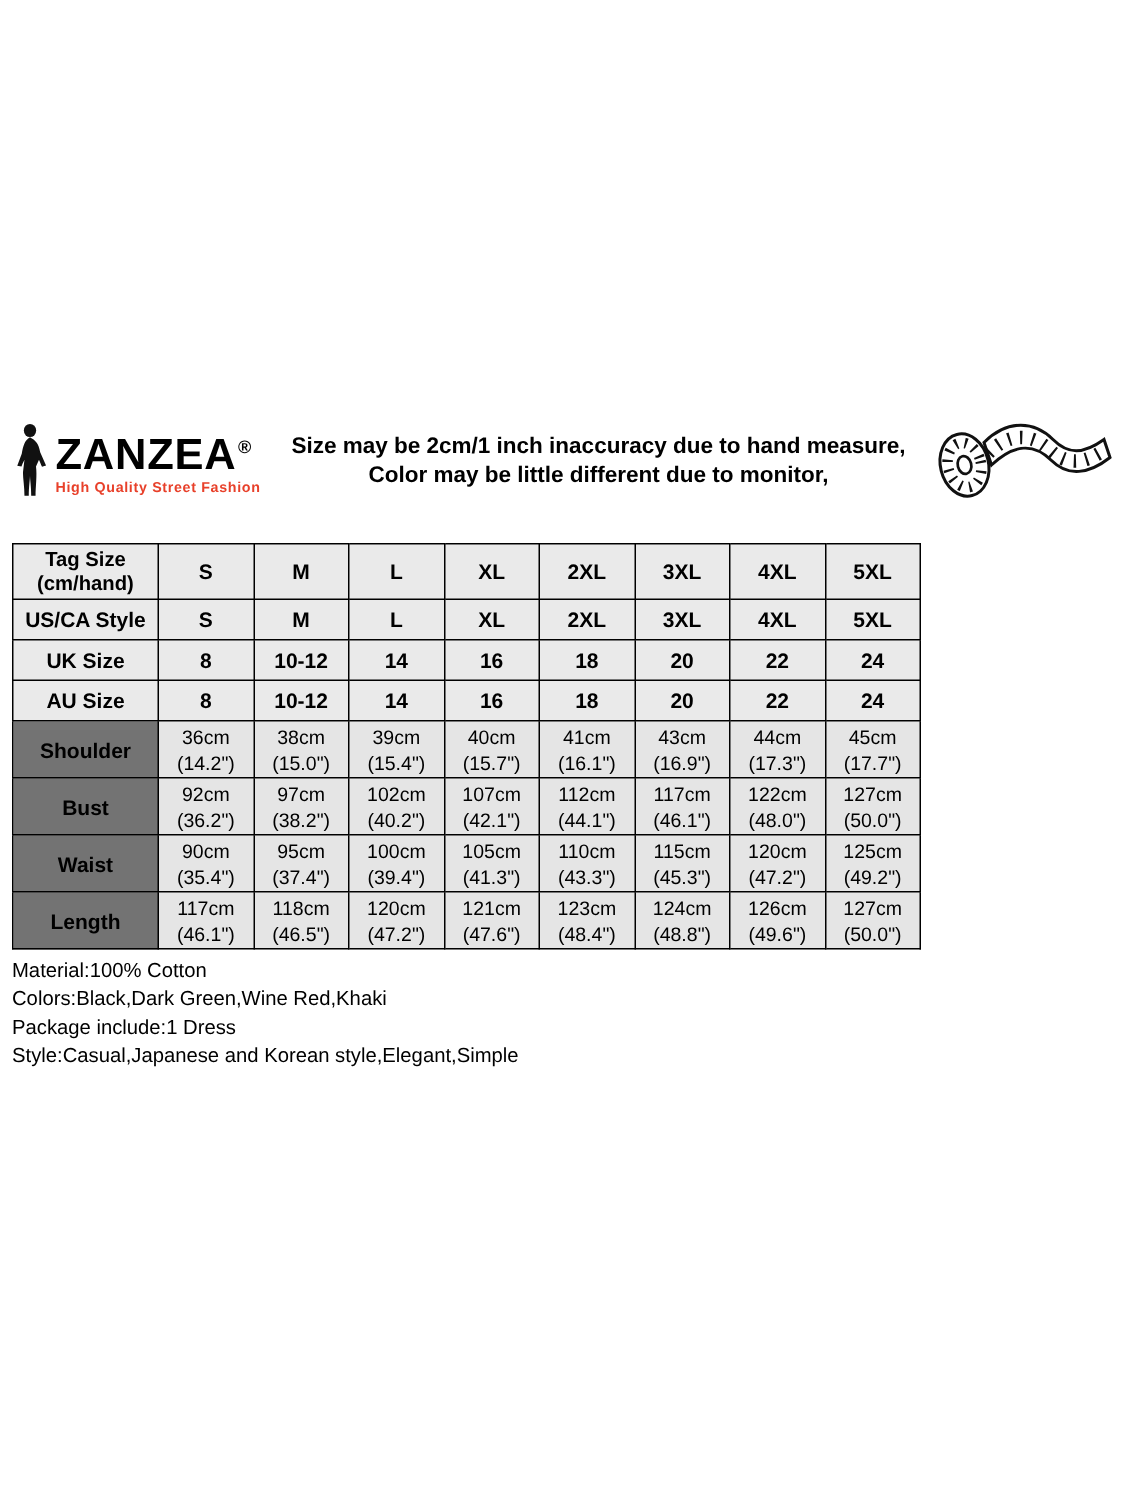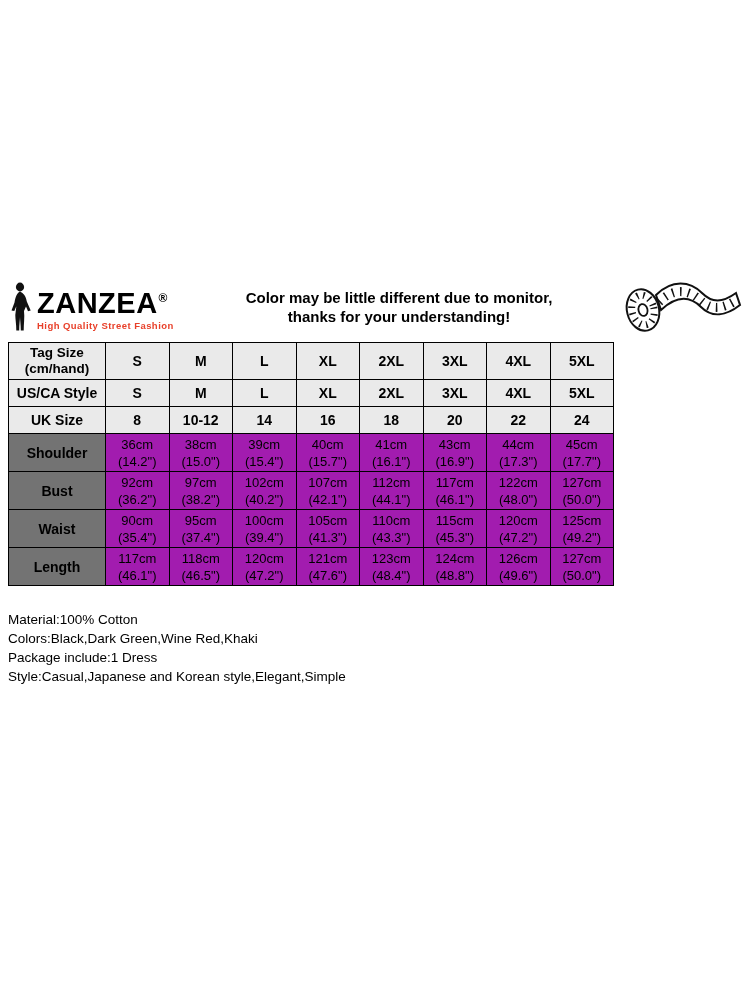--- a/index.html
+++ b/index.html
@@ -18,21 +18,21 @@
     position: absolute;
     left: 8px;
     top: 272px;
     width: 734px;
   }
   
   .top-row {
     display: flex;
     align-items: center;
     height: 70px;
-    margin-bottom: 0;
+    margin-bottom: 20px;
   }
   .logo {
     flex: 0 0 auto;
     width: 180px;
     display: flex;
     align-items: center;
     gap: 5px;
   }
   .logo-text { display: flex; flex-direction: column; }
   .brand {
@@ -81,28 +81,28 @@
   .r-simple { height: 27px; }
   .r-measure{ height: 38px; }
   .r-head th, .r-simple th, .r-simple td { background: #eaeaea; }
   .r-measure th.lbl { background: #737373; }
   .r-head th, .r-simple th, .r-simple td, .r-measure th.lbl {
     font-size: 14px;
     font-weight: bold;
   }
   .r-head th.lbl { font-size: 13.5px; line-height: 16px; }
   .r-measure td {
-    background: #a21caf;
+    background: #e5e5e5;
     font-size: 13px;
     font-weight: normal;
     line-height: 17px;
   }
   
   .details {
-    margin-top: 24px;
+    margin-top: 4px;
     font-size: 13.5px;
     line-height: 19px;
     font-weight: normal;
     text-align: left;
   }
 </style>
 </head>
 <body>
 
 <div class="page">
@@ -116,22 +116,22 @@
             <path d="M12 9.5 C8.5 11.5 7.5 15 6.5 20.5 L3.5 28.5 L6.3 29 C7.3 26.5 8.3 24.5 8.3 24.5 L7.3 33 C7.3 37 8.3 42.5 8.3 48.5 L11.2 48.5 C11.2 42.5 12 37.5 12 35 C12 37.5 12.8 42.5 12.8 48.5 L15.7 48.5 C15.7 42.5 16.8 35 16 29 L18 24.5 C18 24.5 19 27 20 29.2 L22.7 28.4 L18.8 19.5 C17.8 13.5 15.5 11.5 12 9.5 Z"></path>
           </g>
         </svg>
         <div class="logo-text">
           <div class="brand"><span>ZANZEA</span><span class="reg">®</span></div>
           <div class="tagline">High Quality Street Fashion</div>
         </div>
       </div>
 
       <div class="disclaimer">
+        <div>Size may be 2cm/1 inch inaccuracy due to hand measure,</div>
         <div>Color may be little different due to monitor,</div>
-        <div>thanks for your understanding!</div>
       </div>
 
       <div class="tape-wrap">
         <svg width="126" height="66" viewBox="0 0 126 66" aria-hidden="true">
           <g fill="none" stroke="#111" stroke-linecap="butt">
             <path d="M40 23 C 56 7 74 9 86 21 C 96 31 106 31 120 21 L 124 33 C 110 44 96 46 85 35 C 73 23 60 24 45 38 Z" stroke-width="2" fill="#ffffff"></path>
             <path d="M43 30 C 57 16 72 17 84 28 C 95 38 106 38 122 27" stroke-width="9" stroke-dasharray="1.5 6.5"></path>
             <ellipse cx="27" cy="38" rx="16" ry="21" stroke-width="2" fill="#ffffff" transform="rotate(-14 27 38)"></ellipse>
             <ellipse cx="27" cy="38" rx="11" ry="15" stroke-width="7" stroke-dasharray="1.5 5" transform="rotate(-14 27 38)"></ellipse>
             <ellipse cx="27" cy="38" rx="4.5" ry="6" stroke-width="1.8" transform="rotate(-14 27 38)"></ellipse>
@@ -185,20 +185,31 @@
           <td>8</td>
           <td>10-12</td>
           <td>14</td>
           <td>16</td>
           <td>18</td>
           <td>20</td>
           <td>22</td>
           <td>24</td>
         </tr>
 
+        <tr class="r-simple">
+          <th class="lbl">AU Size</th>
+          <td>8</td>
+          <td>10-12</td>
+          <td>14</td>
+          <td>16</td>
+          <td>18</td>
+          <td>20</td>
+          <td>22</td>
+          <td>24</td>
+        </tr>
 
         <tr class="r-measure">
           <th class="lbl">Shoulder</th>
           <td>
               <div>36cm</div>
               <div>(14.2")</div>
             </td>
           <td>
               <div>38cm</div>
               <div>(15.0")</div>

